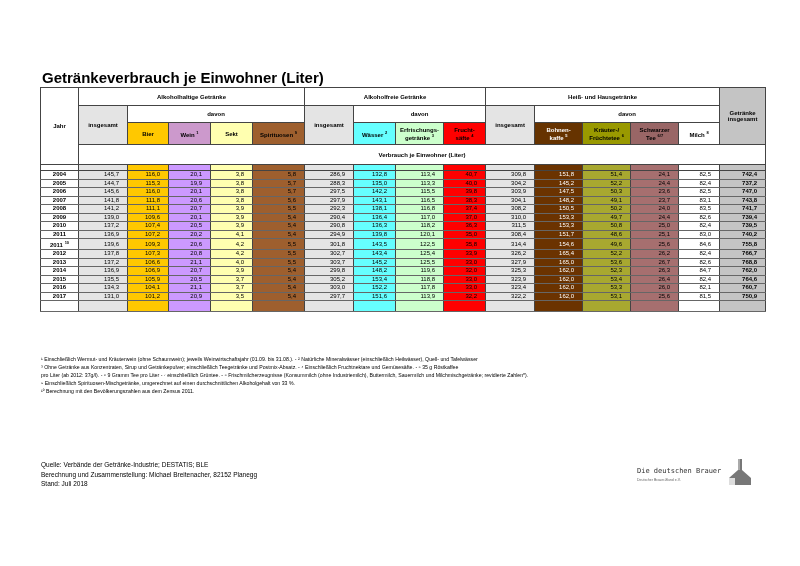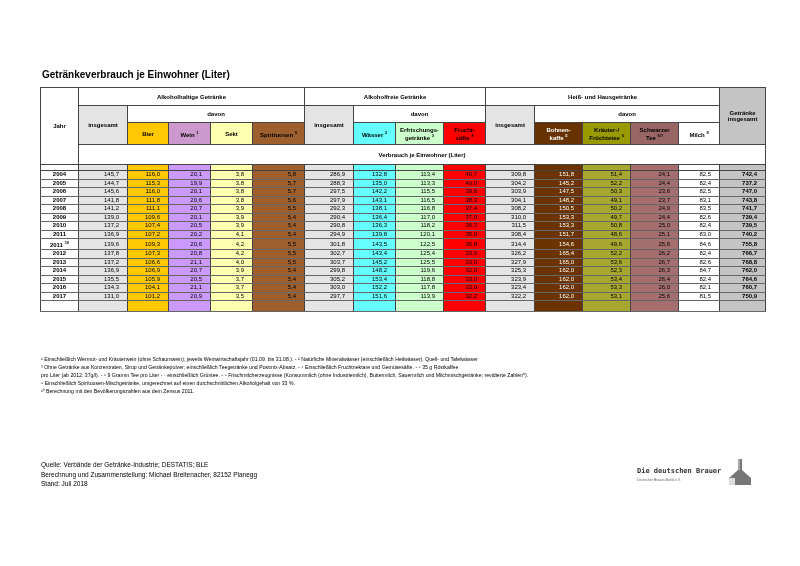--- a/index.html
+++ b/index.html
@@ -1,18 +1,18 @@
 <!DOCTYPE html>
 <html><head>
 <meta charset="utf-8">
 <style>
   * { box-sizing: border-box; margin: 0; padding: 0; }
   html, body { width: 800px; height: 566px; background: #ffffff; overflow: hidden; }
   body { font-family: "Liberation Sans", sans-serif; color: #000; position: relative; }
-  .title { position: absolute; left: 42px; top: 69px; font-size: 10px; font-weight: bold; }
+  .title { position: absolute; left: 42px; top: 69px; font-size: 15px; font-weight: bold; }
   table.main {
     position: absolute; left: 40px; top: 87px;
     border-collapse: collapse; table-layout: fixed;
     width: 726px; font-size: 6px;
     border: 1.5px solid #222;
   }
   table.main td, table.main th { border: 1px solid #444; text-align: center; vertical-align: middle; padding: 0; }
   th { font-weight: bold; font-size: 6px; }
   .h1 { height: 18px; }
   .h2 { height: 17px; }
@@ -40,21 +40,21 @@
   .kraeuter-d { background: #a8a830; }
   .schwarz { background: #996666; }
   .schwarz-d { background: #a66f6f; }
   .milch { background: #ffffff; }
   .bohnen-h { background: #663300; color: #fff; }
   sup { font-size: 4px; vertical-align: super; }
   .notes { position: absolute; left: 41px; top: 355px; font-size: 5.2px; line-height: 8px; width: 740px; }
   .notes p { white-space: nowrap; }
   .source { position: absolute; left: 41px; top: 460px; font-size: 6.5px; line-height: 9.5px; }
   .logo { position: absolute; left: 637px; top: 458px; width: 118px; height: 30px; }
-  .logo-title { position: absolute; left: 0; top: 9px; font-family: "DejaVu Sans Mono", monospace; font-size: 7px; font-weight: bold; color: #333; }
+  .logo-title { position: absolute; left: 0; top: 9px; font-family: "DejaVu Sans Mono", monospace; font-size: 7px; font-weight: normal; color: #333; }
   .logo-sub { position: absolute; left: 0; top: 20px; font-size: 3.5px; color: #666; }
   .logo-icon { position: absolute; left: 90px; top: 0; width: 26px; height: 28px; }
 </style>
 </head>
 <body>
 
 <div class="title">Getränkeverbrauch je Einwohner (Liter)</div>
 
 <table class="main">
   <colgroup>

